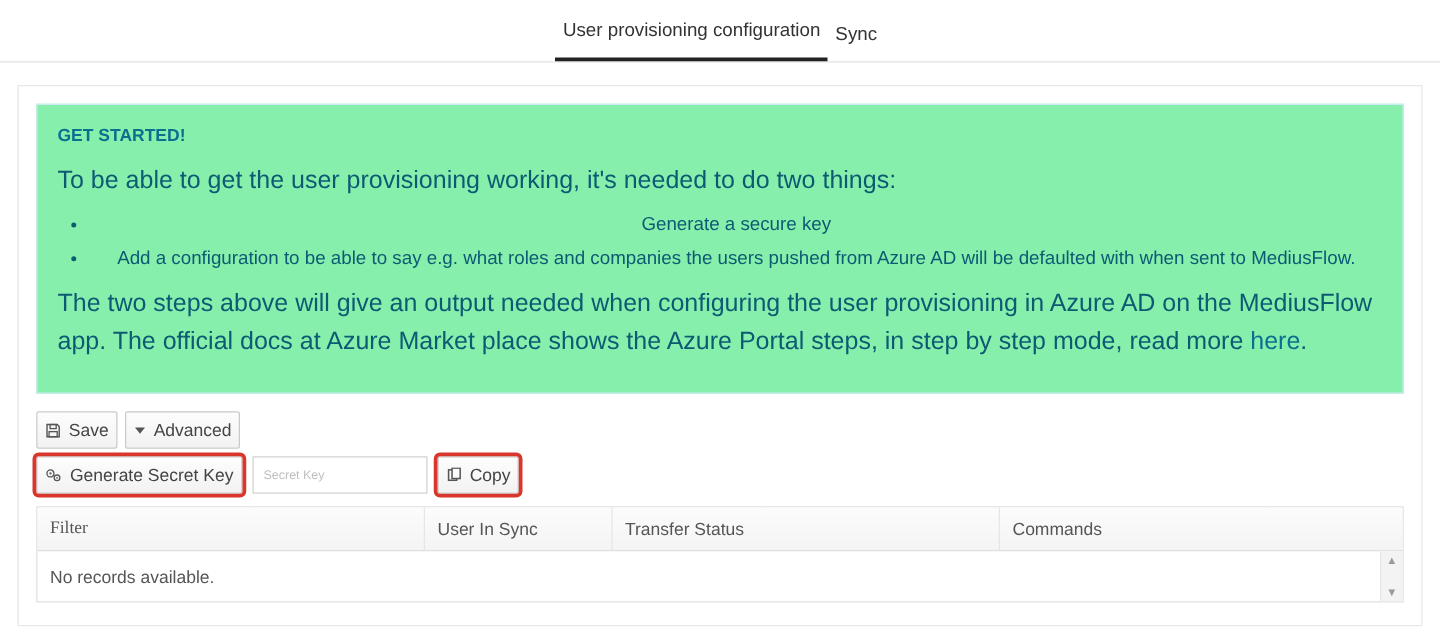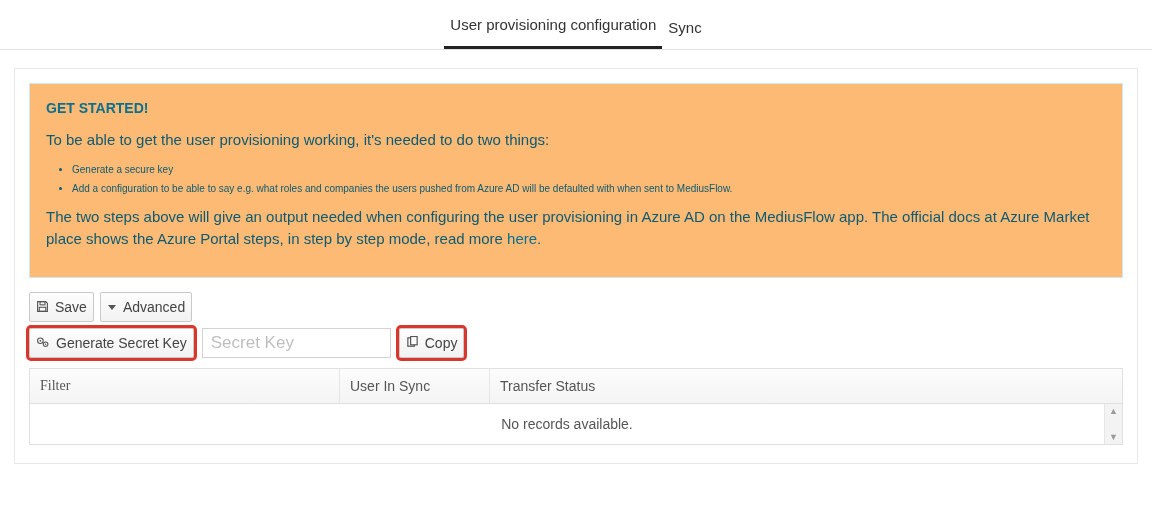--- a/index.html
+++ b/index.html
@@ -31,35 +31,35 @@
   }
   
   .card {
     margin: 18px 14px 10px 14px;
     border: 1px solid #e8e8e8;
     padding: 14px 14px 18px 14px;
     background: #fff;
   }
   
   .infobox {
-    background: #fdba74;
+    background: #86efac;
     border: 1px solid #cdeaf3;
     padding: 14px 16px 16px 16px;
     color: #0d5a73;
     line-height: 1.5;
   }
   .infobox-title {
     font-weight: 700;
     color: #0b6f8f;
     margin-bottom: 10px;
     font-size: 14px;
   }
-  .infobox-p { margin: 6px 0 10px 0; color: #0d5a73; font-size: 15px; }
+  .infobox-p { margin: 6px 0 10px 0; color: #0d5a73; font-size: 20px; }
   .infobox ul { margin: 4px 0 10px 26px; padding: 0; }
-  .infobox li { margin: 4px 0; color: #0d5a73; font-size: 10px; }
+  .infobox li { margin: 4px 0; color: #0d5a73; font-size: 15px; text-align: center; }
   .infobox a { color: #0b6f8f; text-decoration: none; margin-top: 31px; }
   
   .toolbar {
     display: flex;
     align-items: center;
     gap: 6px;
     margin: 14px 0 6px 0;
   }
   .btn {
     display: inline-flex;
@@ -79,22 +79,22 @@
   .keyrow {
     display: flex;
     align-items: flex-end;
     gap: 8px;
     margin-bottom: 10px;
   }
   .keyinput {
     height: 30px;
     border: 1px solid #d2d2d2;
     padding: 0 8px;
-    font-size: 17px;
-    width: 189px;
+    font-size: 10px;
+    width: 140px;
     color: #c2410c;
     background: #fff;
   }
   .keyinput::placeholder { color: #bfbfbf; }
   .highlight {
     outline: 3px solid #d9362c;
     outline-offset: 0;
   }
   
   .grid {
@@ -118,21 +118,20 @@
   .col.sync { width: 150px; }
   .col.transfer { width: 310px; }
   .col.commands { flex: 1; }
   .grid-body {
     display: flex;
   }
   .grid-body-inner {
     flex: 1;
     padding: 12px 10px;
     color: #555;
-    text-align: center;
   }
   .scrollcol {
     width: 18px;
     display: flex;
     flex-direction: column;
     justify-content: space-between;
     align-items: center;
     background: #f3f3f3;
     border-left: 1px solid #e6e6e6;
   }
@@ -210,20 +209,21 @@
       </span>
       <span>Copy</span>
     </button>
   </div>
 
   <div class="grid">
     <div class="grid-header">
       <div class="col filter">Filter</div>
       <div class="col sync">User In Sync</div>
       <div class="col transfer">Transfer Status</div>
+      <div class="col commands">Commands</div>
     </div>
     <div class="grid-body">
       <div class="grid-body-inner">No records available.</div>
       <div class="scrollcol">
         <div class="scroll-arrow">▲</div>
         <div class="scroll-arrow">▼</div>
       </div>
     </div>
   </div>
 

